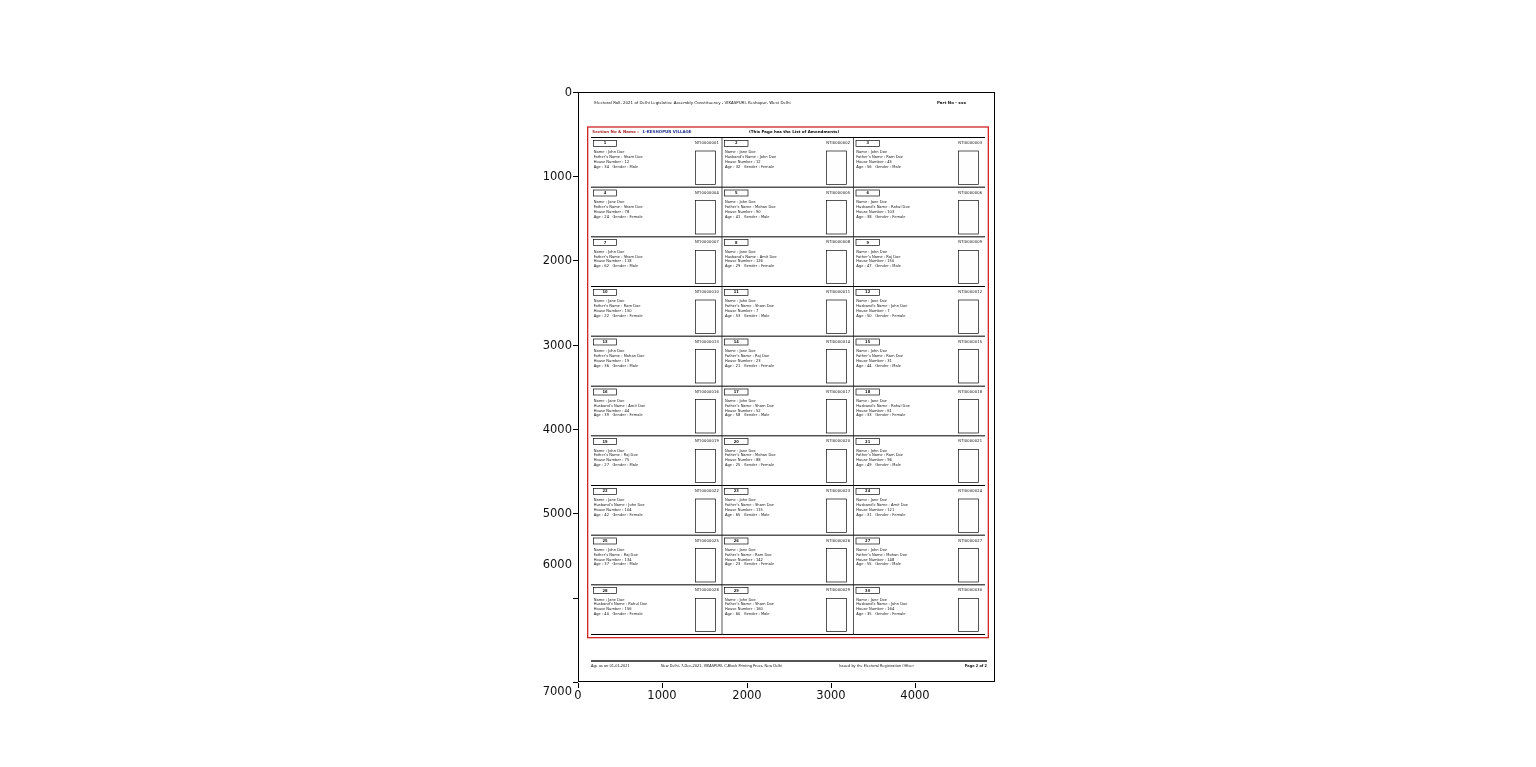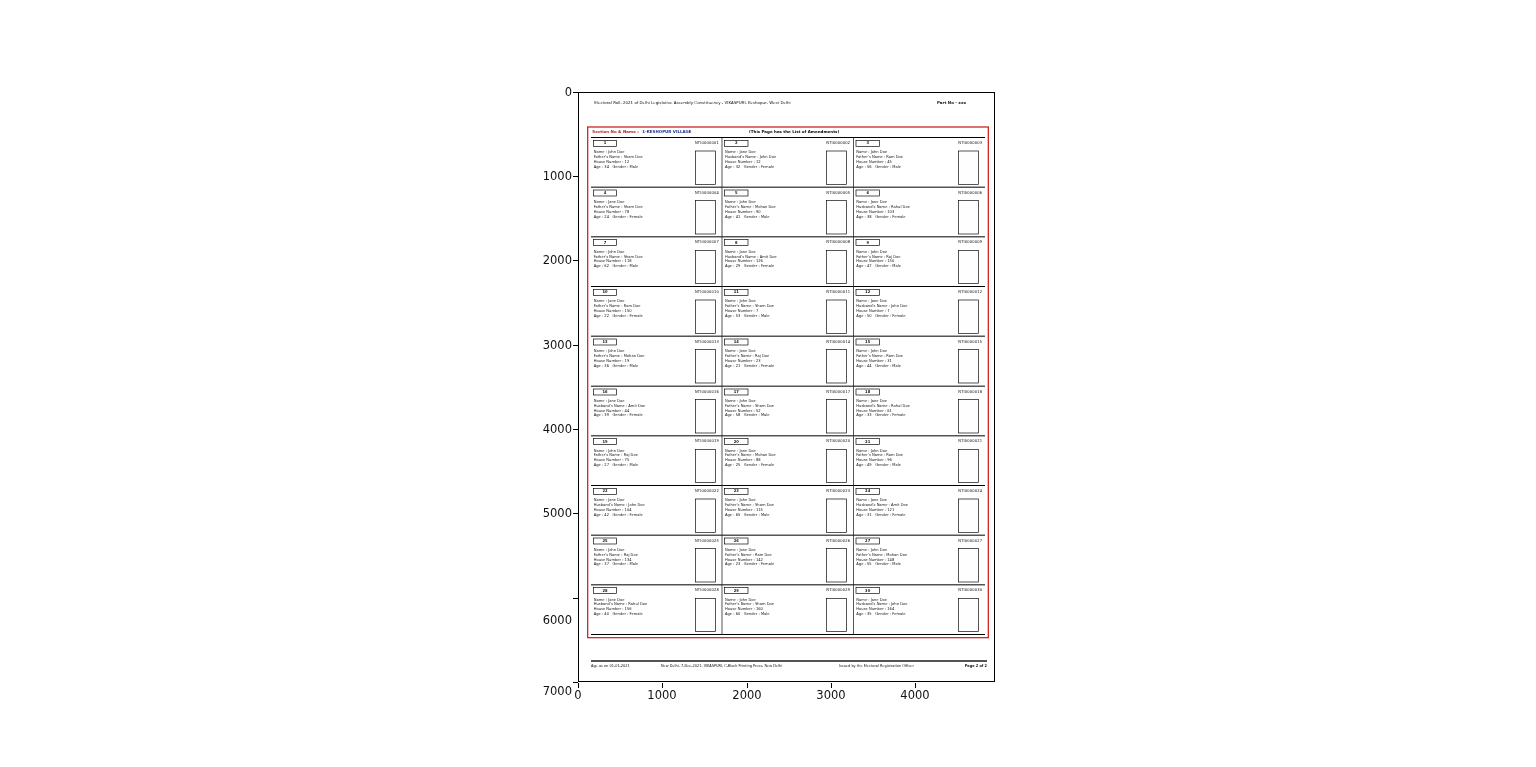--- a/index.html
+++ b/index.html
@@ -54,21 +54,21 @@
 <body>
 
 <div class="stage">
 
   <div class="ytick" style="top:92px">0</div>
   <div class="ytick" style="top:176px">1000</div>
   <div class="ytick" style="top:260px">2000</div>
   <div class="ytick" style="top:345px">3000</div>
   <div class="ytick" style="top:429px">4000</div>
   <div class="ytick" style="top:513px">5000</div>
-  <div class="ytick" style="top:620px">6000</div>
+  <div class="ytick" style="top:564px">6000</div>
   <div class="ytick" style="top:691px">7000</div>
   <div class="ymark" style="top:92px"></div>
   <div class="ymark" style="top:176px"></div>
   <div class="ymark" style="top:260px"></div>
   <div class="ymark" style="top:345px"></div>
   <div class="ymark" style="top:429px"></div>
   <div class="ymark" style="top:513px"></div>
   <div class="ymark" style="top:598px"></div>
   <div class="ymark" style="top:682px"></div>
 

